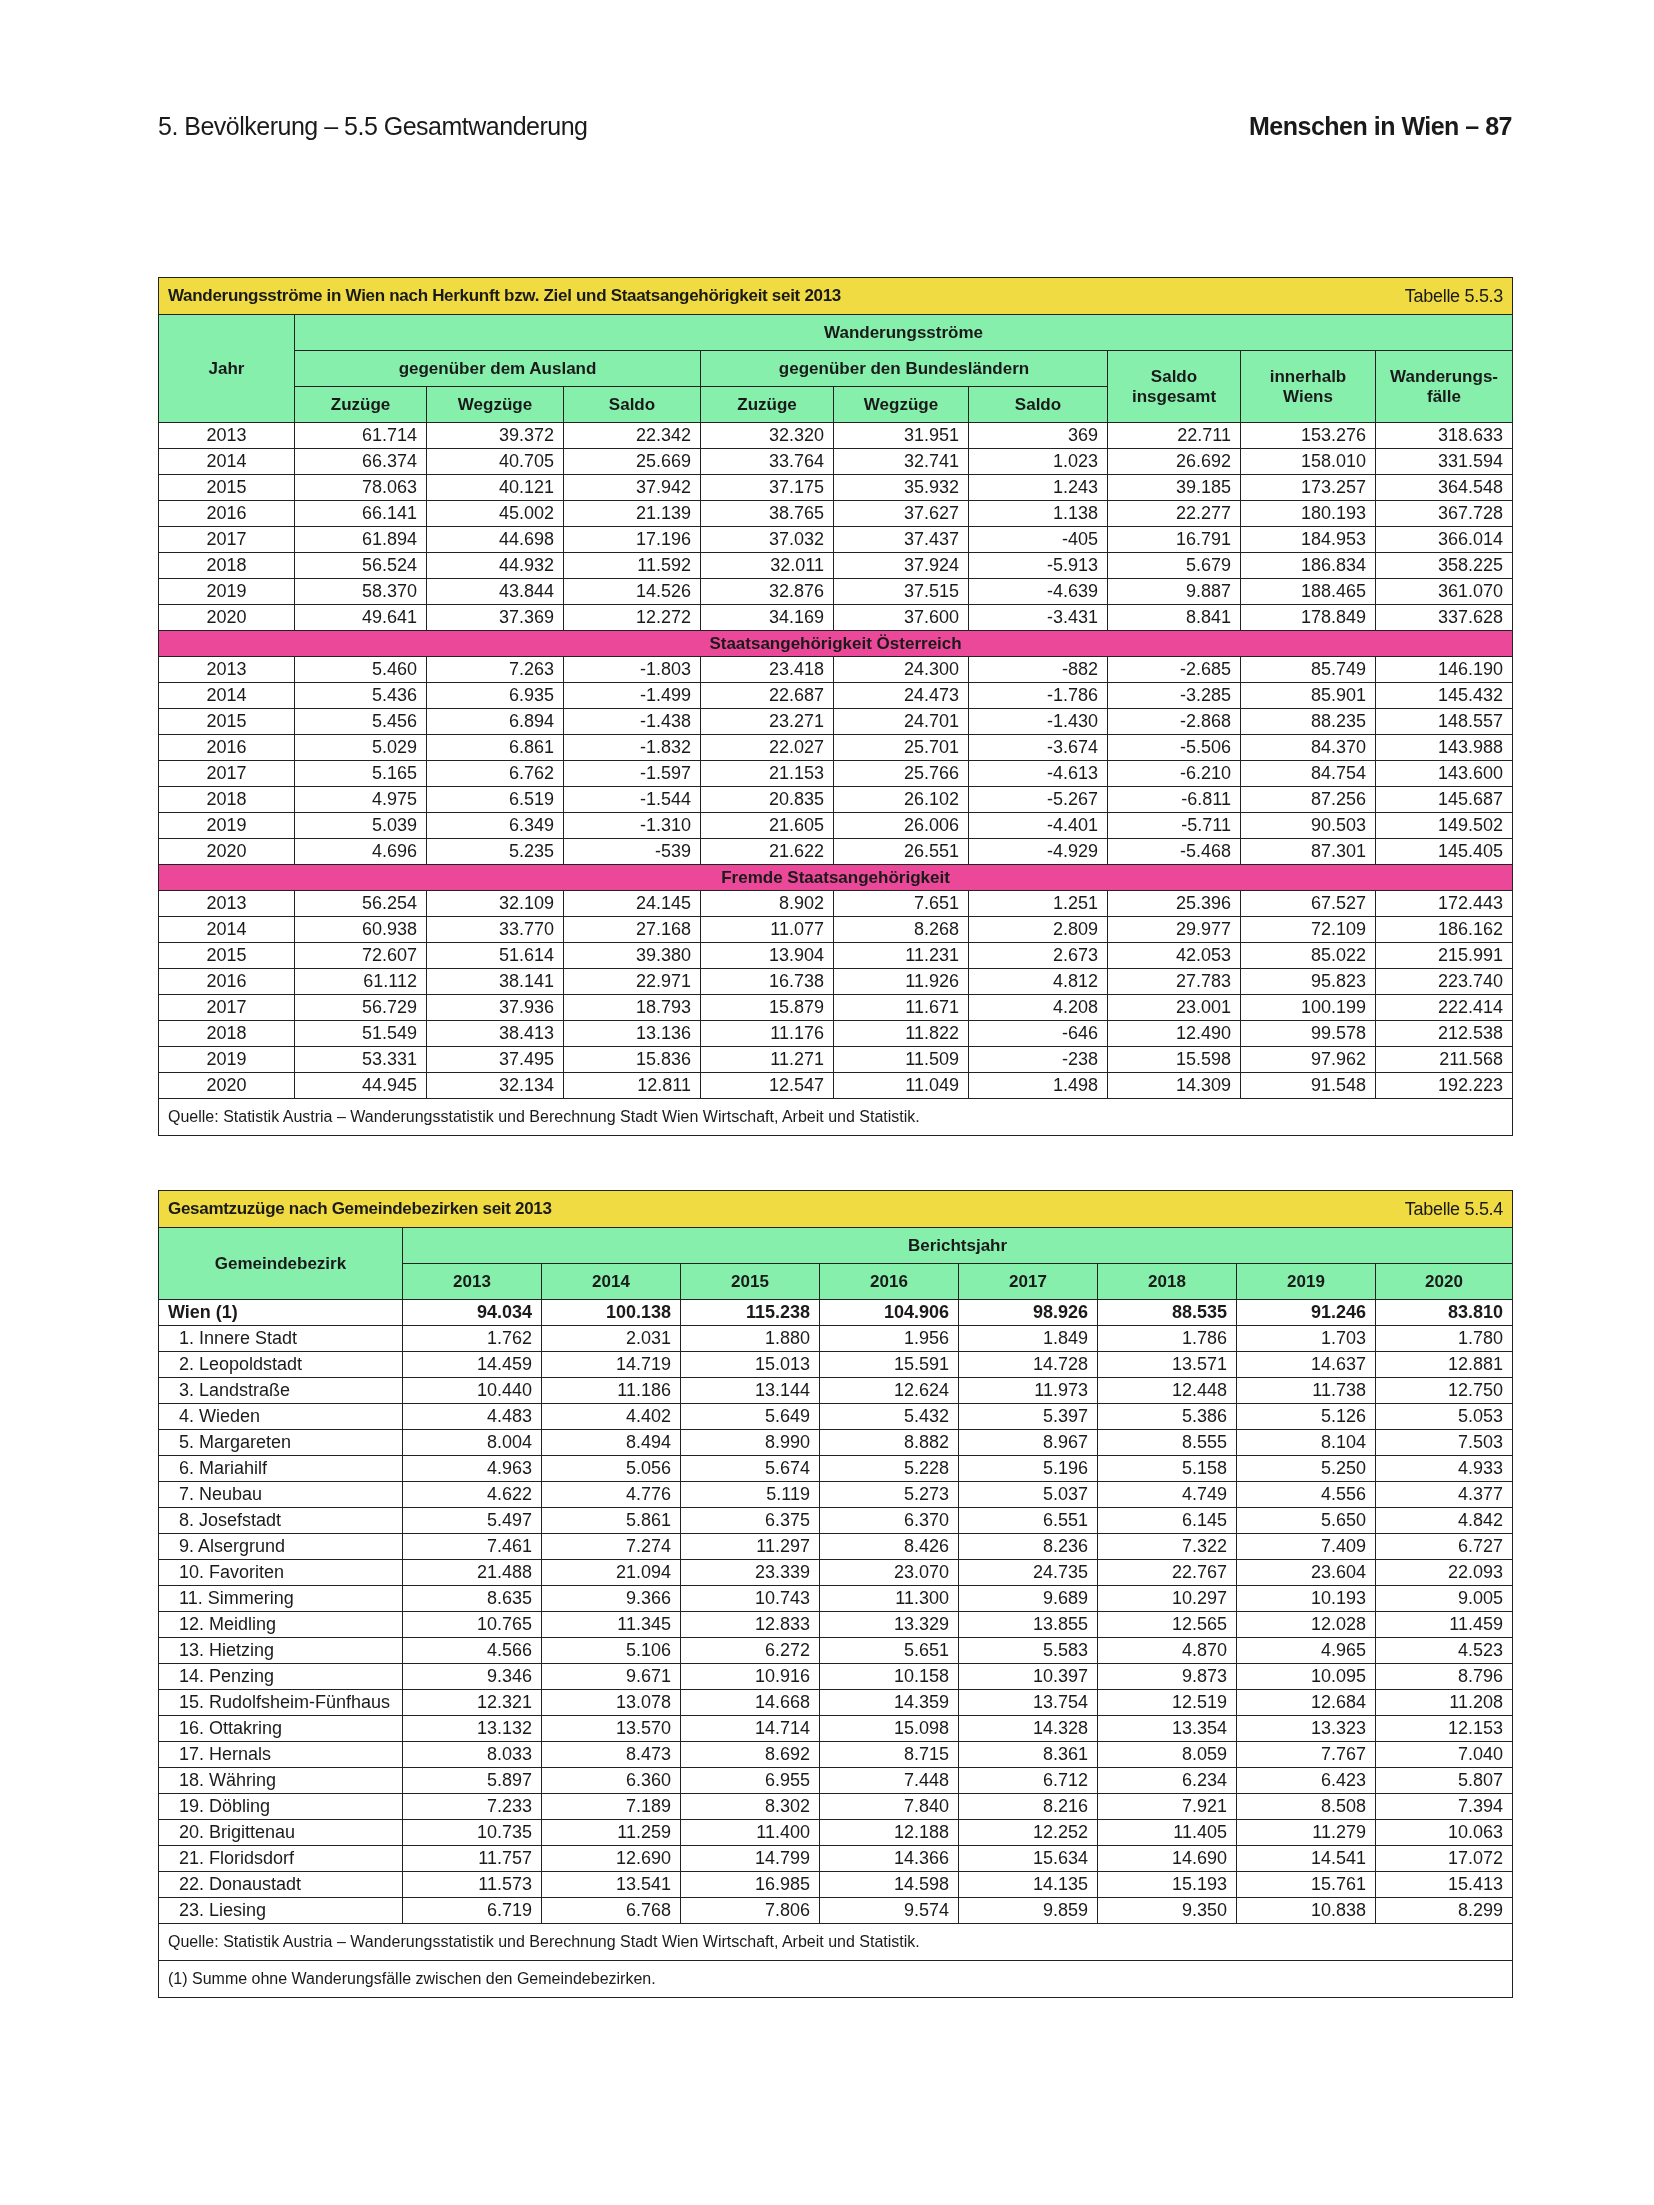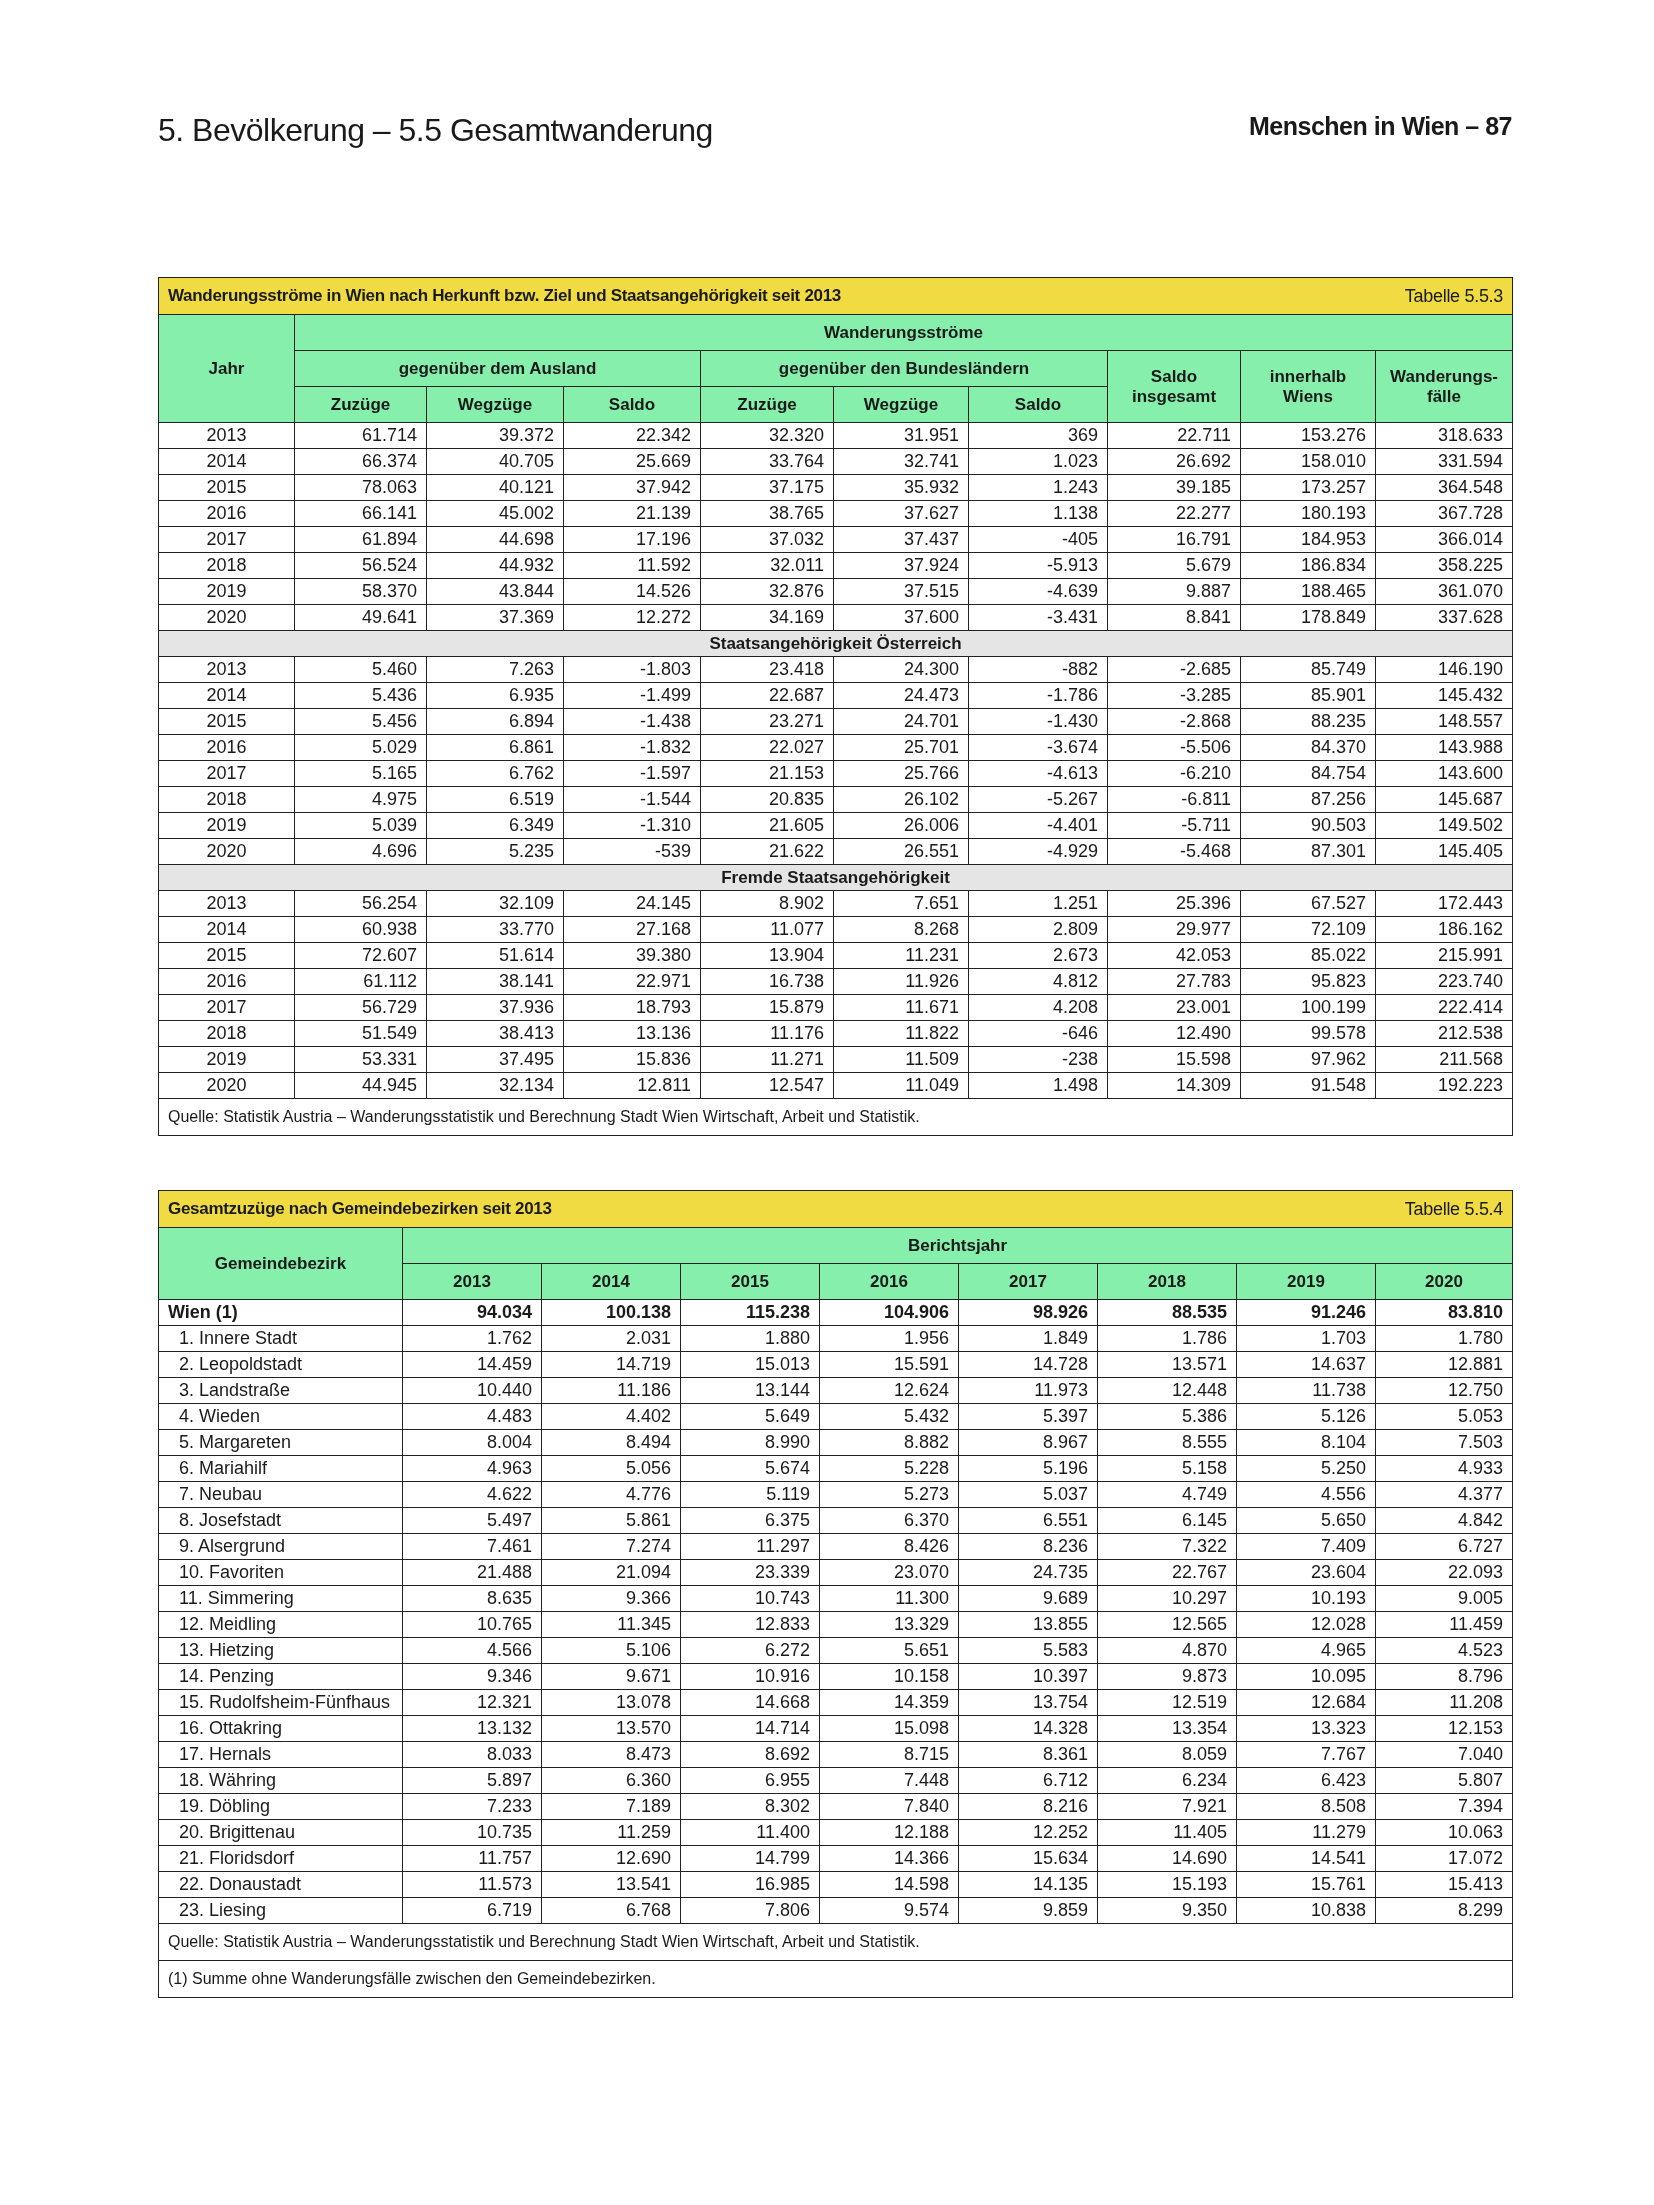--- a/index.html
+++ b/index.html
@@ -1,28 +1,28 @@
 <!DOCTYPE html>
 <html><head>
 <meta charset="utf-8">
 <style>
   html, body { margin: 0; padding: 0; background: #ffffff; }
   body { width: 1654px; height: 2205px; position: relative; font-family: "Liberation Sans", sans-serif; color: #1a1a1a; }
   .page-header { position: absolute; top: 112px; left: 158px; width: 1354px; height: 40px; }
-  .hdr-left { position: absolute; left: 0; top: 0; font-size: 32px; letter-spacing: -0.5px; }
+  .hdr-left { position: absolute; left: 0; top: 0; font-size: 25px; letter-spacing: -0.5px; }
   .hdr-right { position: absolute; right: 0; top: 0; font-size: 25px; font-weight: bold; letter-spacing: -0.5px; margin-left: 17px; }
 
   table.t { position: absolute; left: 158px; width: 1354px; border-collapse: collapse; table-layout: fixed; font-size: 18px; }
   table.t td, table.t th { border: 1.5px solid #222; padding: 0 9px; white-space: nowrap; overflow: hidden; }
   .title-row td { background: #f0dc42; height: 36px; font-weight: bold; font-size: 17px; letter-spacing: -0.3px; }
   .title-row .tnum { float: right; font-weight: normal; font-size: 18px; }
   .head th { background: #86efac; font-weight: bold; text-align: center; font-size: 17px; line-height: 20px; }
   .data td { height: 25px; line-height: 25px; text-align: right; font-size: 18px; }
   .data td.yr { text-align: center; }
-  .section td { background: #e5e5e5; text-align: center; font-weight: bold; height: 25px; font-size: 17px; }
+  .section td { background: #ec4899; text-align: center; font-weight: bold; height: 25px; font-size: 17px; }
   .note td { font-size: 16px; height: 36px; text-align: left; }
   #t1 { top: 277px; }
   #t2 { top: 1190px; }
   #t2 .data td.name { text-align: left; padding-left: 20px; margin-left: 20px; }
   #t2 .data.total td { font-weight: bold; }
   #t2 .data.total td.name { padding-left: 9px; }
 </style>
 </head>
 <body>
 

